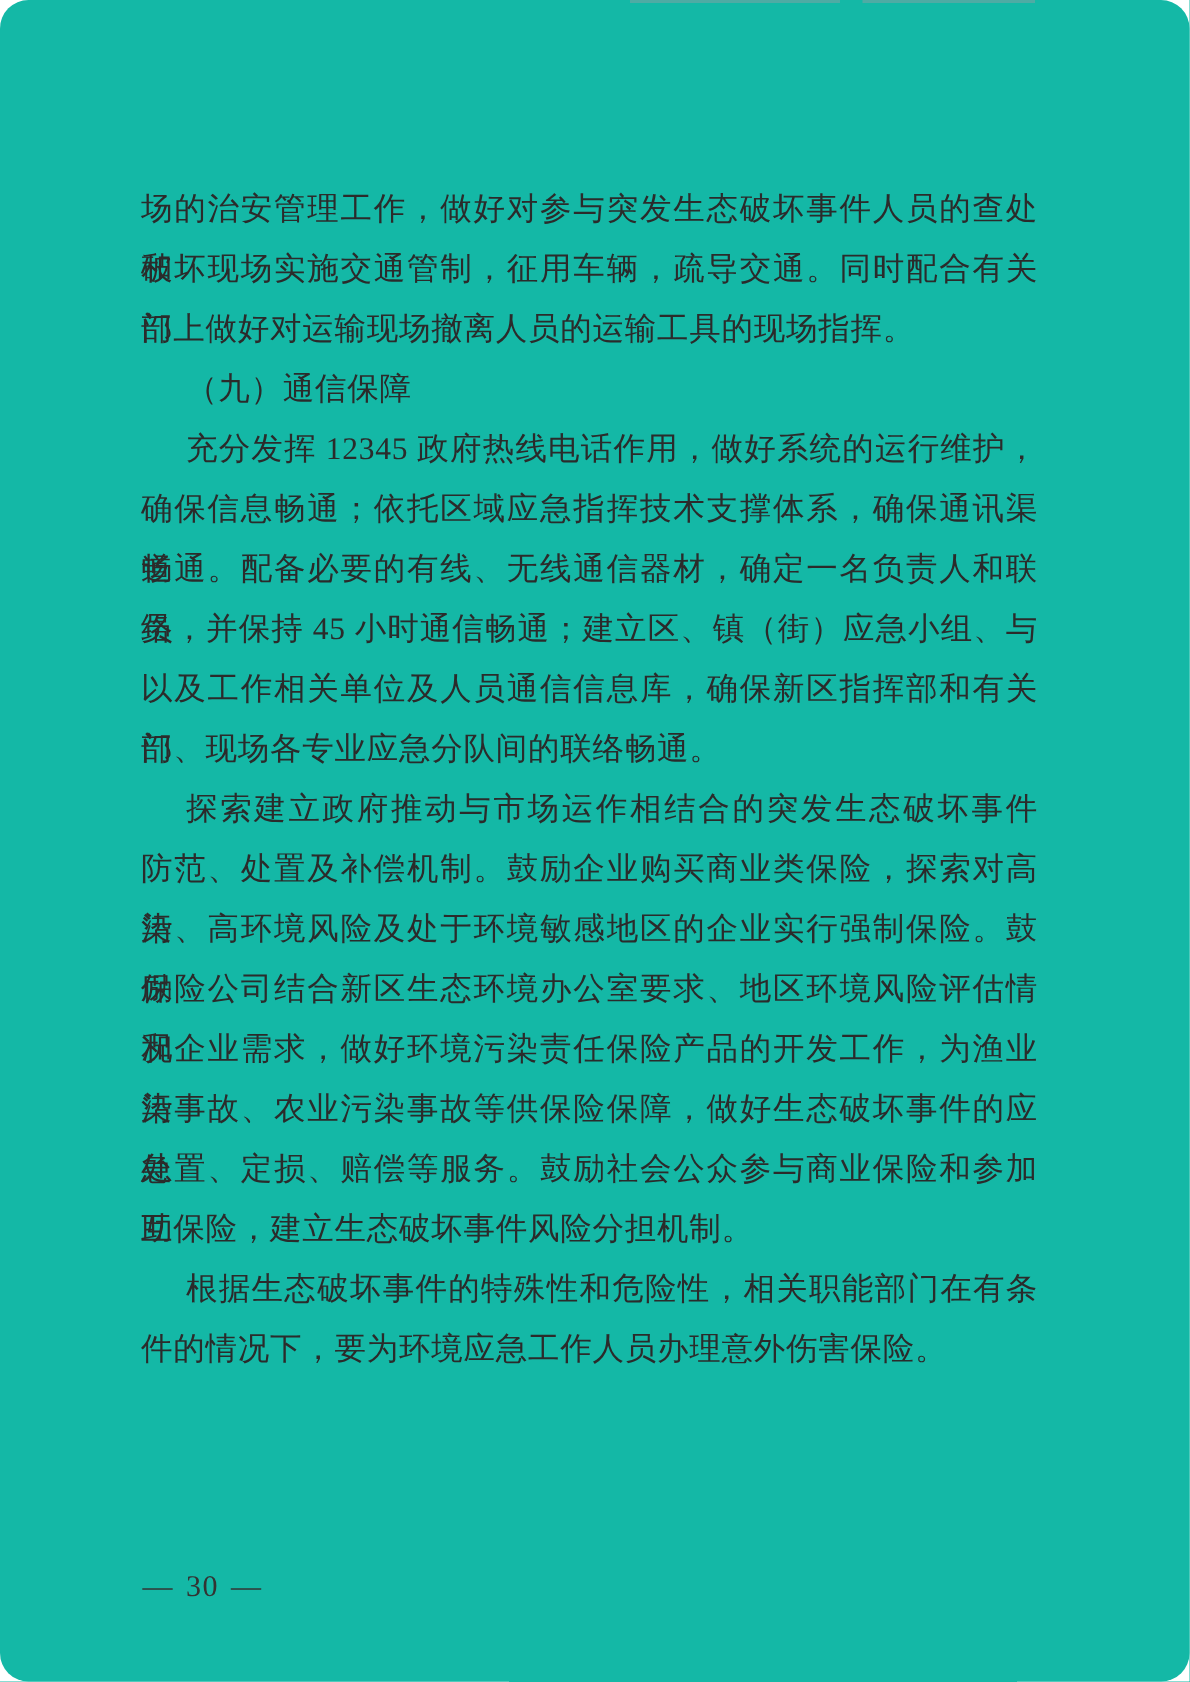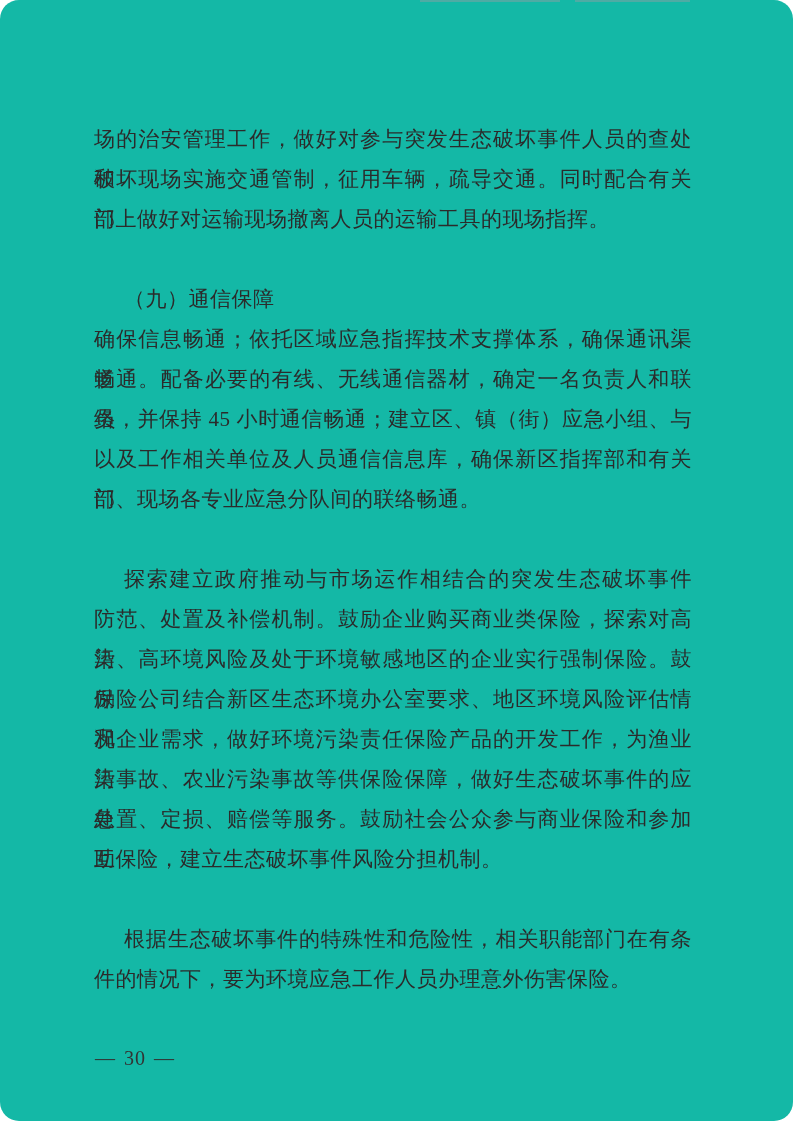--- a/index.html
+++ b/index.html
@@ -47,21 +47,20 @@
   
   .line.fill {
     white-space: normal;
     text-align: justify;
     text-justify: inter-character;
     text-align-last: justify;
   }
   
   .line.indent {
     text-indent: 30px;
-    margin-top: 40px;
   }
   .block { margin: 0; }
 
   .footer {
     position: absolute;
     left: 95px;
     top: 1046px;
     font-size: 20px;
     line-height: 24px;
     color: #333333;
@@ -79,20 +78,21 @@
   <div class="text-area">
       <div class="block para-cont">
         <div class="line fill">场的治安管理工作，做好对参与突发生态破坏事件人员的查处和</div>
         <div class="line fill">破坏现场实施交通管制，征用车辆，疏导交通。同时配合有关部</div>
         <div class="line">门上做好对运输现场撤离人员的运输工具的现场指挥。</div>
       </div>
       <div class="block heading">
         <div class="line indent">（九）通信保障</div>
       </div>
       <div class="block para">
+        <div class="line fill indent">充分发挥 12345 政府热线电话作用，做好系统的运行维护，</div>
         <div class="line fill">确保信息畅通；依托区域应急指挥技术支撑体系，确保通讯渠道</div>
         <div class="line fill">畅通。配备必要的有线、无线通信器材，确定一名负责人和联络</div>
         <div class="line fill">员，并保持 45 小时通信畅通；建立区、镇（街）应急小组、与</div>
         <div class="line fill">以及工作相关单位及人员通信信息库，确保新区指挥部和有关部</div>
         <div class="line">门、现场各专业应急分队间的联络畅通。</div>
       </div>
       <div class="block para">
         <div class="line fill indent">探索建立政府推动与市场运作相结合的突发生态破坏事件</div>
         <div class="line fill">防范、处置及补偿机制。鼓励企业购买商业类保险，探索对高污</div>
         <div class="line fill">染、高环境风险及处于环境敏感地区的企业实行强制保险。鼓励</div>

